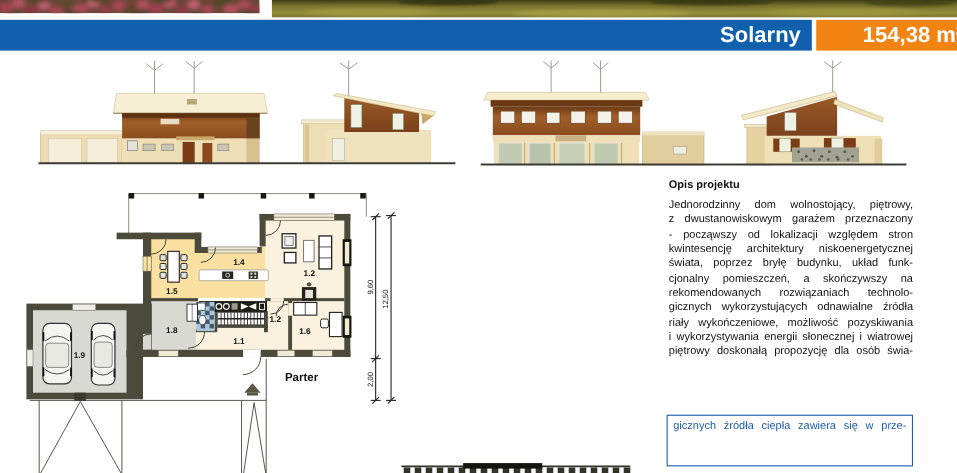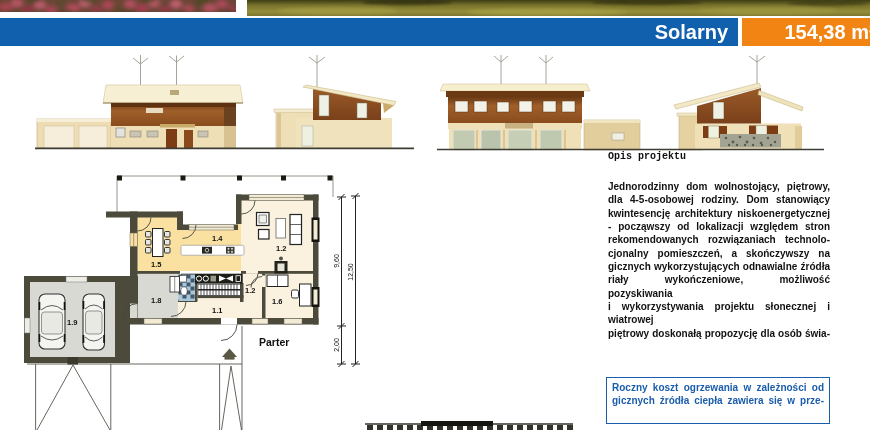--- a/index.html
+++ b/index.html
@@ -1,19 +1,19 @@
 <!DOCTYPE html>
 <html><head>
 <meta charset="utf-8">
 <style>
   html,body{margin:0;padding:0;background:#fff;}
   body{width:870px;height:430px;position:relative;overflow:hidden;
        font-family:"Liberation Sans", sans-serif;}
   .abs{position:absolute;}
-  .j{text-align:justify;text-align-last:justify;font-weight:bold;}
+  .j{text-align:justify;text-align-last:justify;}
 </style>
 </head>
 <body>
 
 <svg class="abs" style="left:0;top:0" width="236" height="12" viewBox="0 0 236 12">
   <defs>
       <filter id="blur1" x="-20%" y="-50%" width="140%" height="200%">
         <feGaussianBlur stdDeviation="2"></feGaussianBlur>
       </filter>
     </defs>
@@ -601,32 +601,32 @@
           <rect x="537" y="425" width="6" height="5"></rect>
       <rect x="547" y="425" width="6" height="5"></rect>
           <rect x="557" y="425" width="6" height="5"></rect>
       <rect x="567" y="425" width="6" height="5"></rect>
     </g>
     <rect x="421" y="421" width="72" height="5" fill="#15150f"></rect>
   </g>
   </g>
 </svg>
 
-<div class="abs" style="left:608px;top:151px;width:224px;font-size:10px;font-weight:bold;color:#111;font-family:Liberation Mono, monospace;">Opis projektu</div>
+<div class="abs" style="left:608px;top:163px;width:224px;font-size:10px;font-weight:bold;color:#111;">Opis projektu</div>
 
 <div class="abs" id="para" style="left:608px;top:180px;width:222px;font-size:10px;line-height:13.35px;color:#111;">
 <div class="j">Jednorodzinny dom wolnostojący, piętrowy,</div>
-<div class="j">dla 4-5-osobowej rodziny. Dom stanowiący</div>
+<div class="j">z dwustanowiskowym garażem przeznaczony</div>
+<div class="j">- począwszy od lokalizacji względem stron</div>
 <div class="j">kwintesencję architektury niskoenergetycznej</div>
-<div class="j">- począwszy od lokalizacji względem stron</div>
+<div class="j">świata, poprzez bryłę budynku, układ funk-</div>
+<div class="j">cjonalny pomieszczeń, a skończywszy na</div>
 <div class="j">rekomendowanych rozwiązaniach technolo-</div>
-<div class="j">cjonalny pomieszczeń, a skończywszy na</div>
 <div class="j">gicznych wykorzystujących odnawialne źródła</div>
 <div class="j">riały wykończeniowe, możliwość pozyskiwania</div>
-<div class="j">i wykorzystywania projektu słonecznej i wiatrowej</div>
+<div class="j">i wykorzystywania energii słonecznej i wiatrowej</div>
 <div class="j">piętrowy doskonałą propozycję dla osób świa-</div>
 </div>
 
 <div class="abs" style="left:606px;top:377px;width:224px;height:47px;border:1.5px solid #1b5dad;box-sizing:border-box;
      color:#1b5dad;font-size:10px;line-height:12.8px;padding:4px 5px 0 5px;">
-<div class="j"><b>Roczny koszt ogrzewania</b> w zależności od</div>
 <div class="j">gicznych źródła ciepła zawiera się w prze-</div>
 </div>
 
 </body></html>

